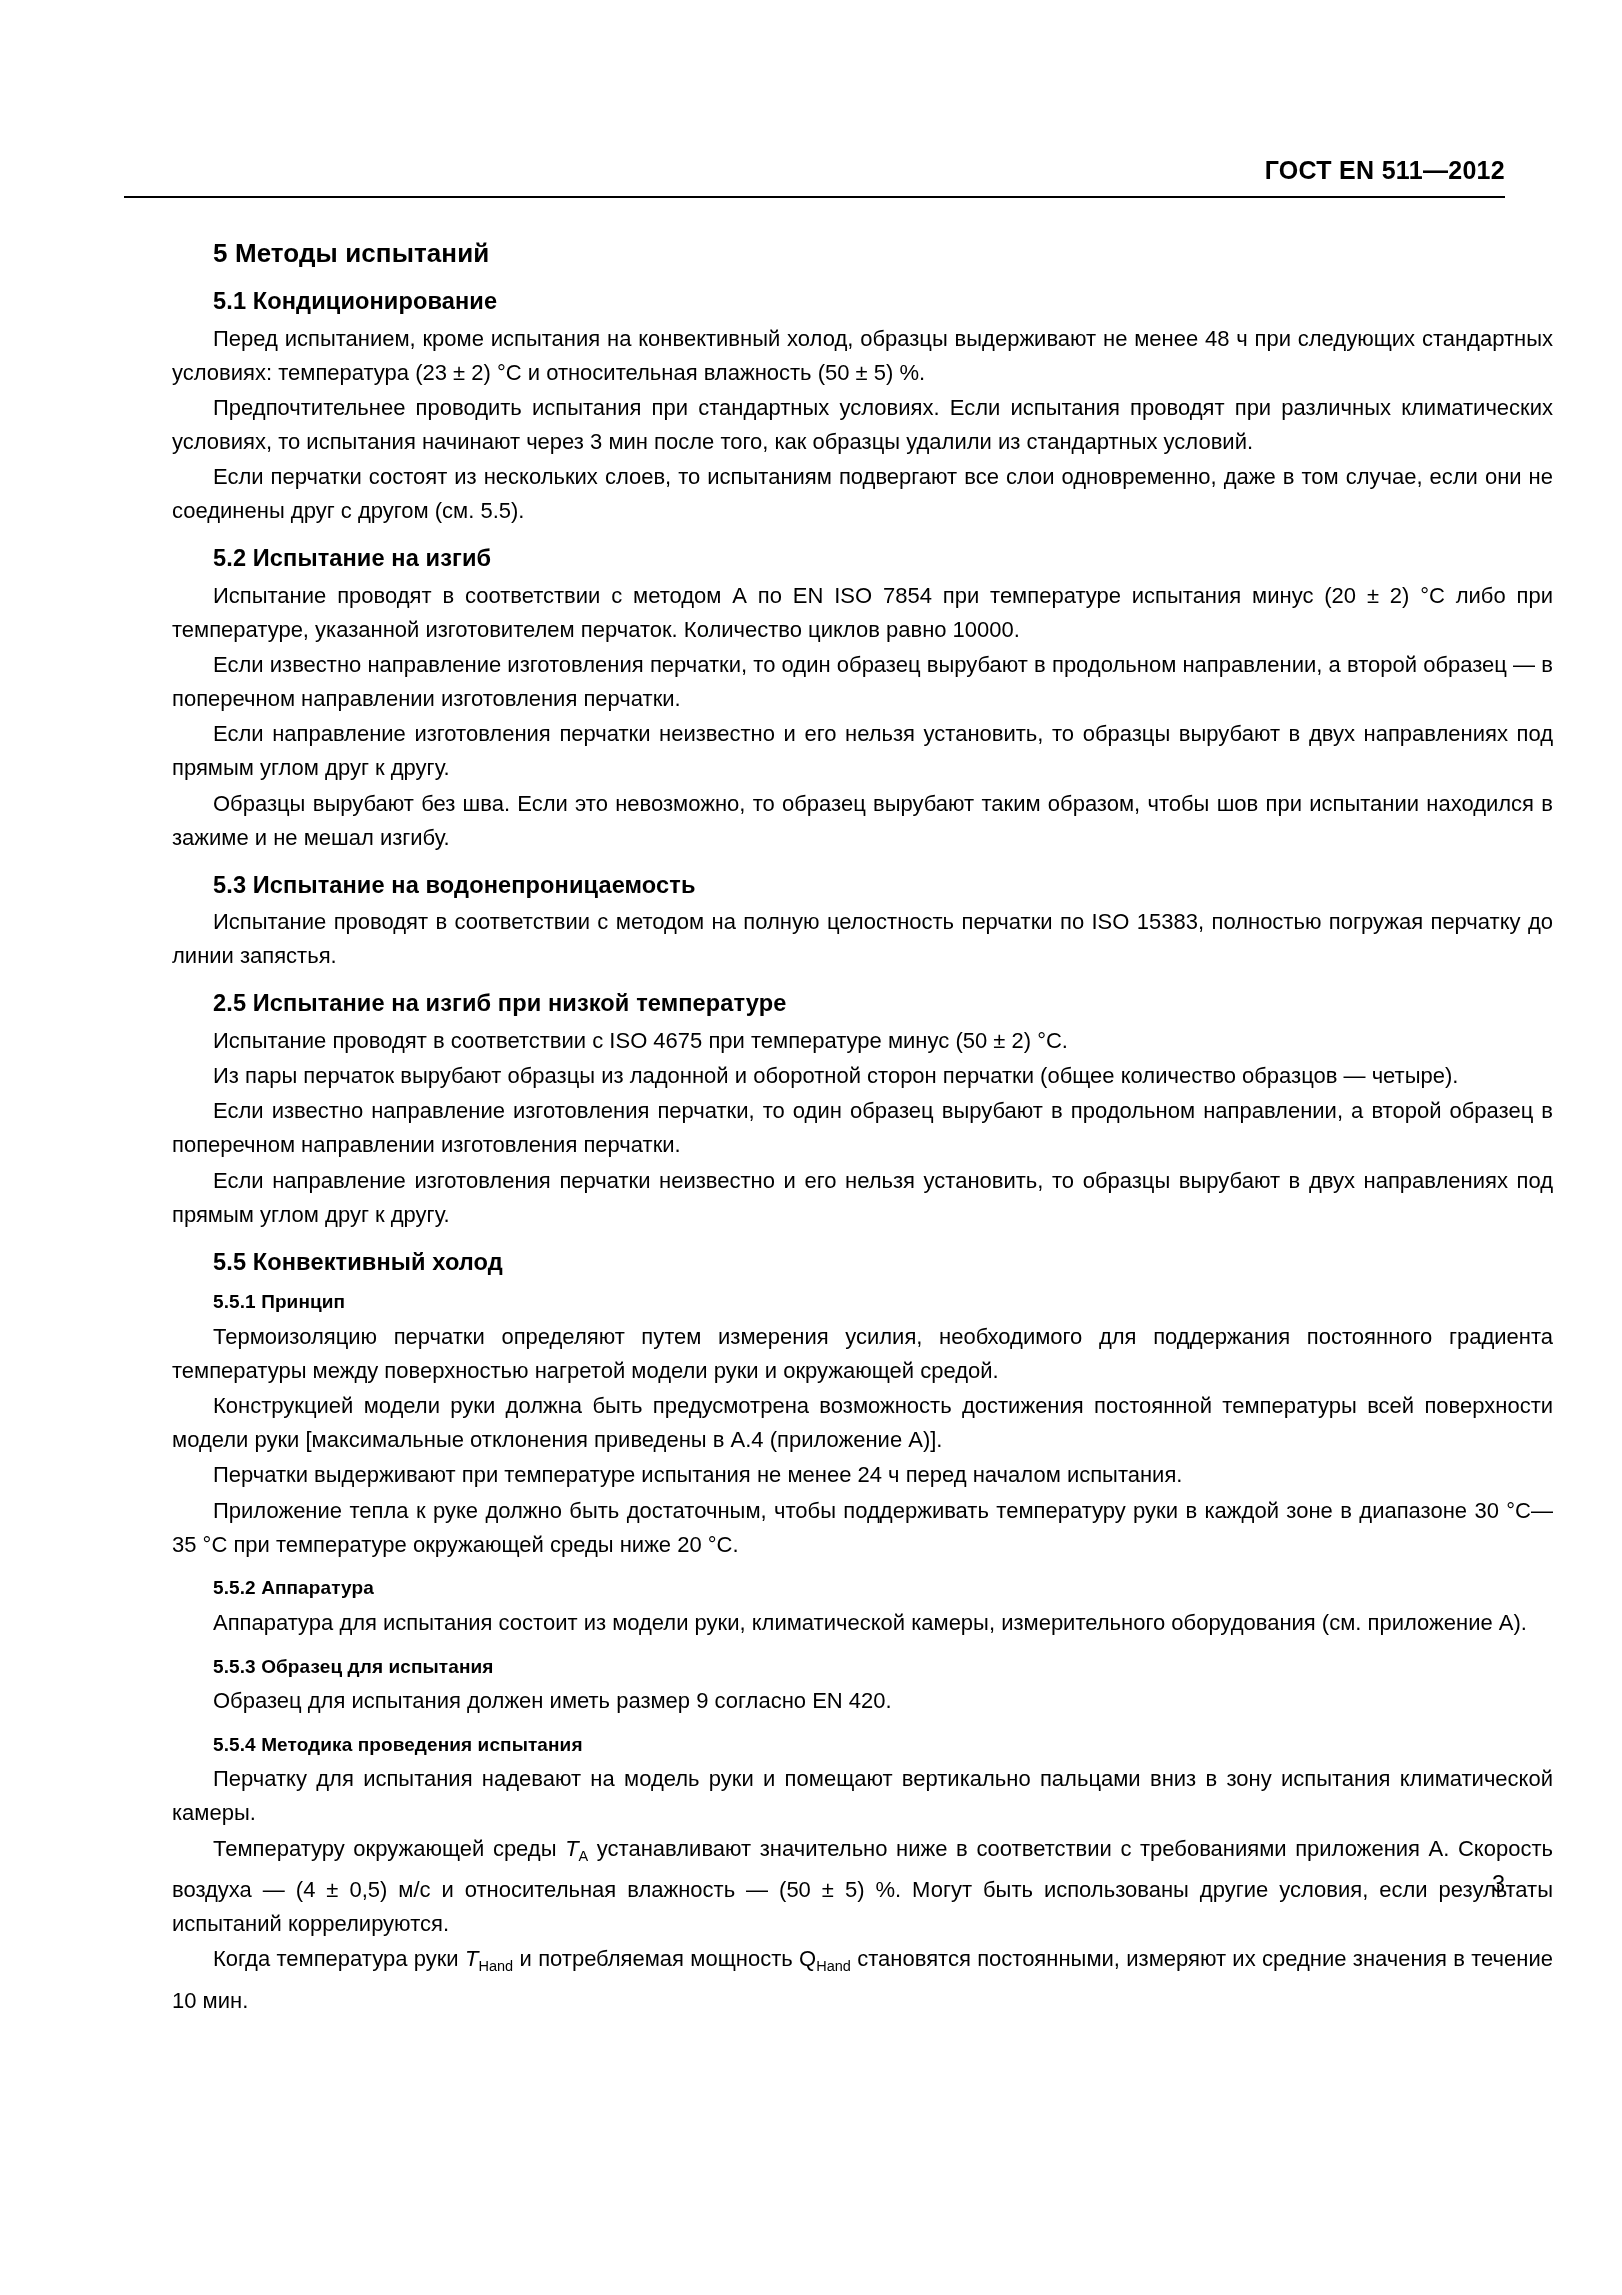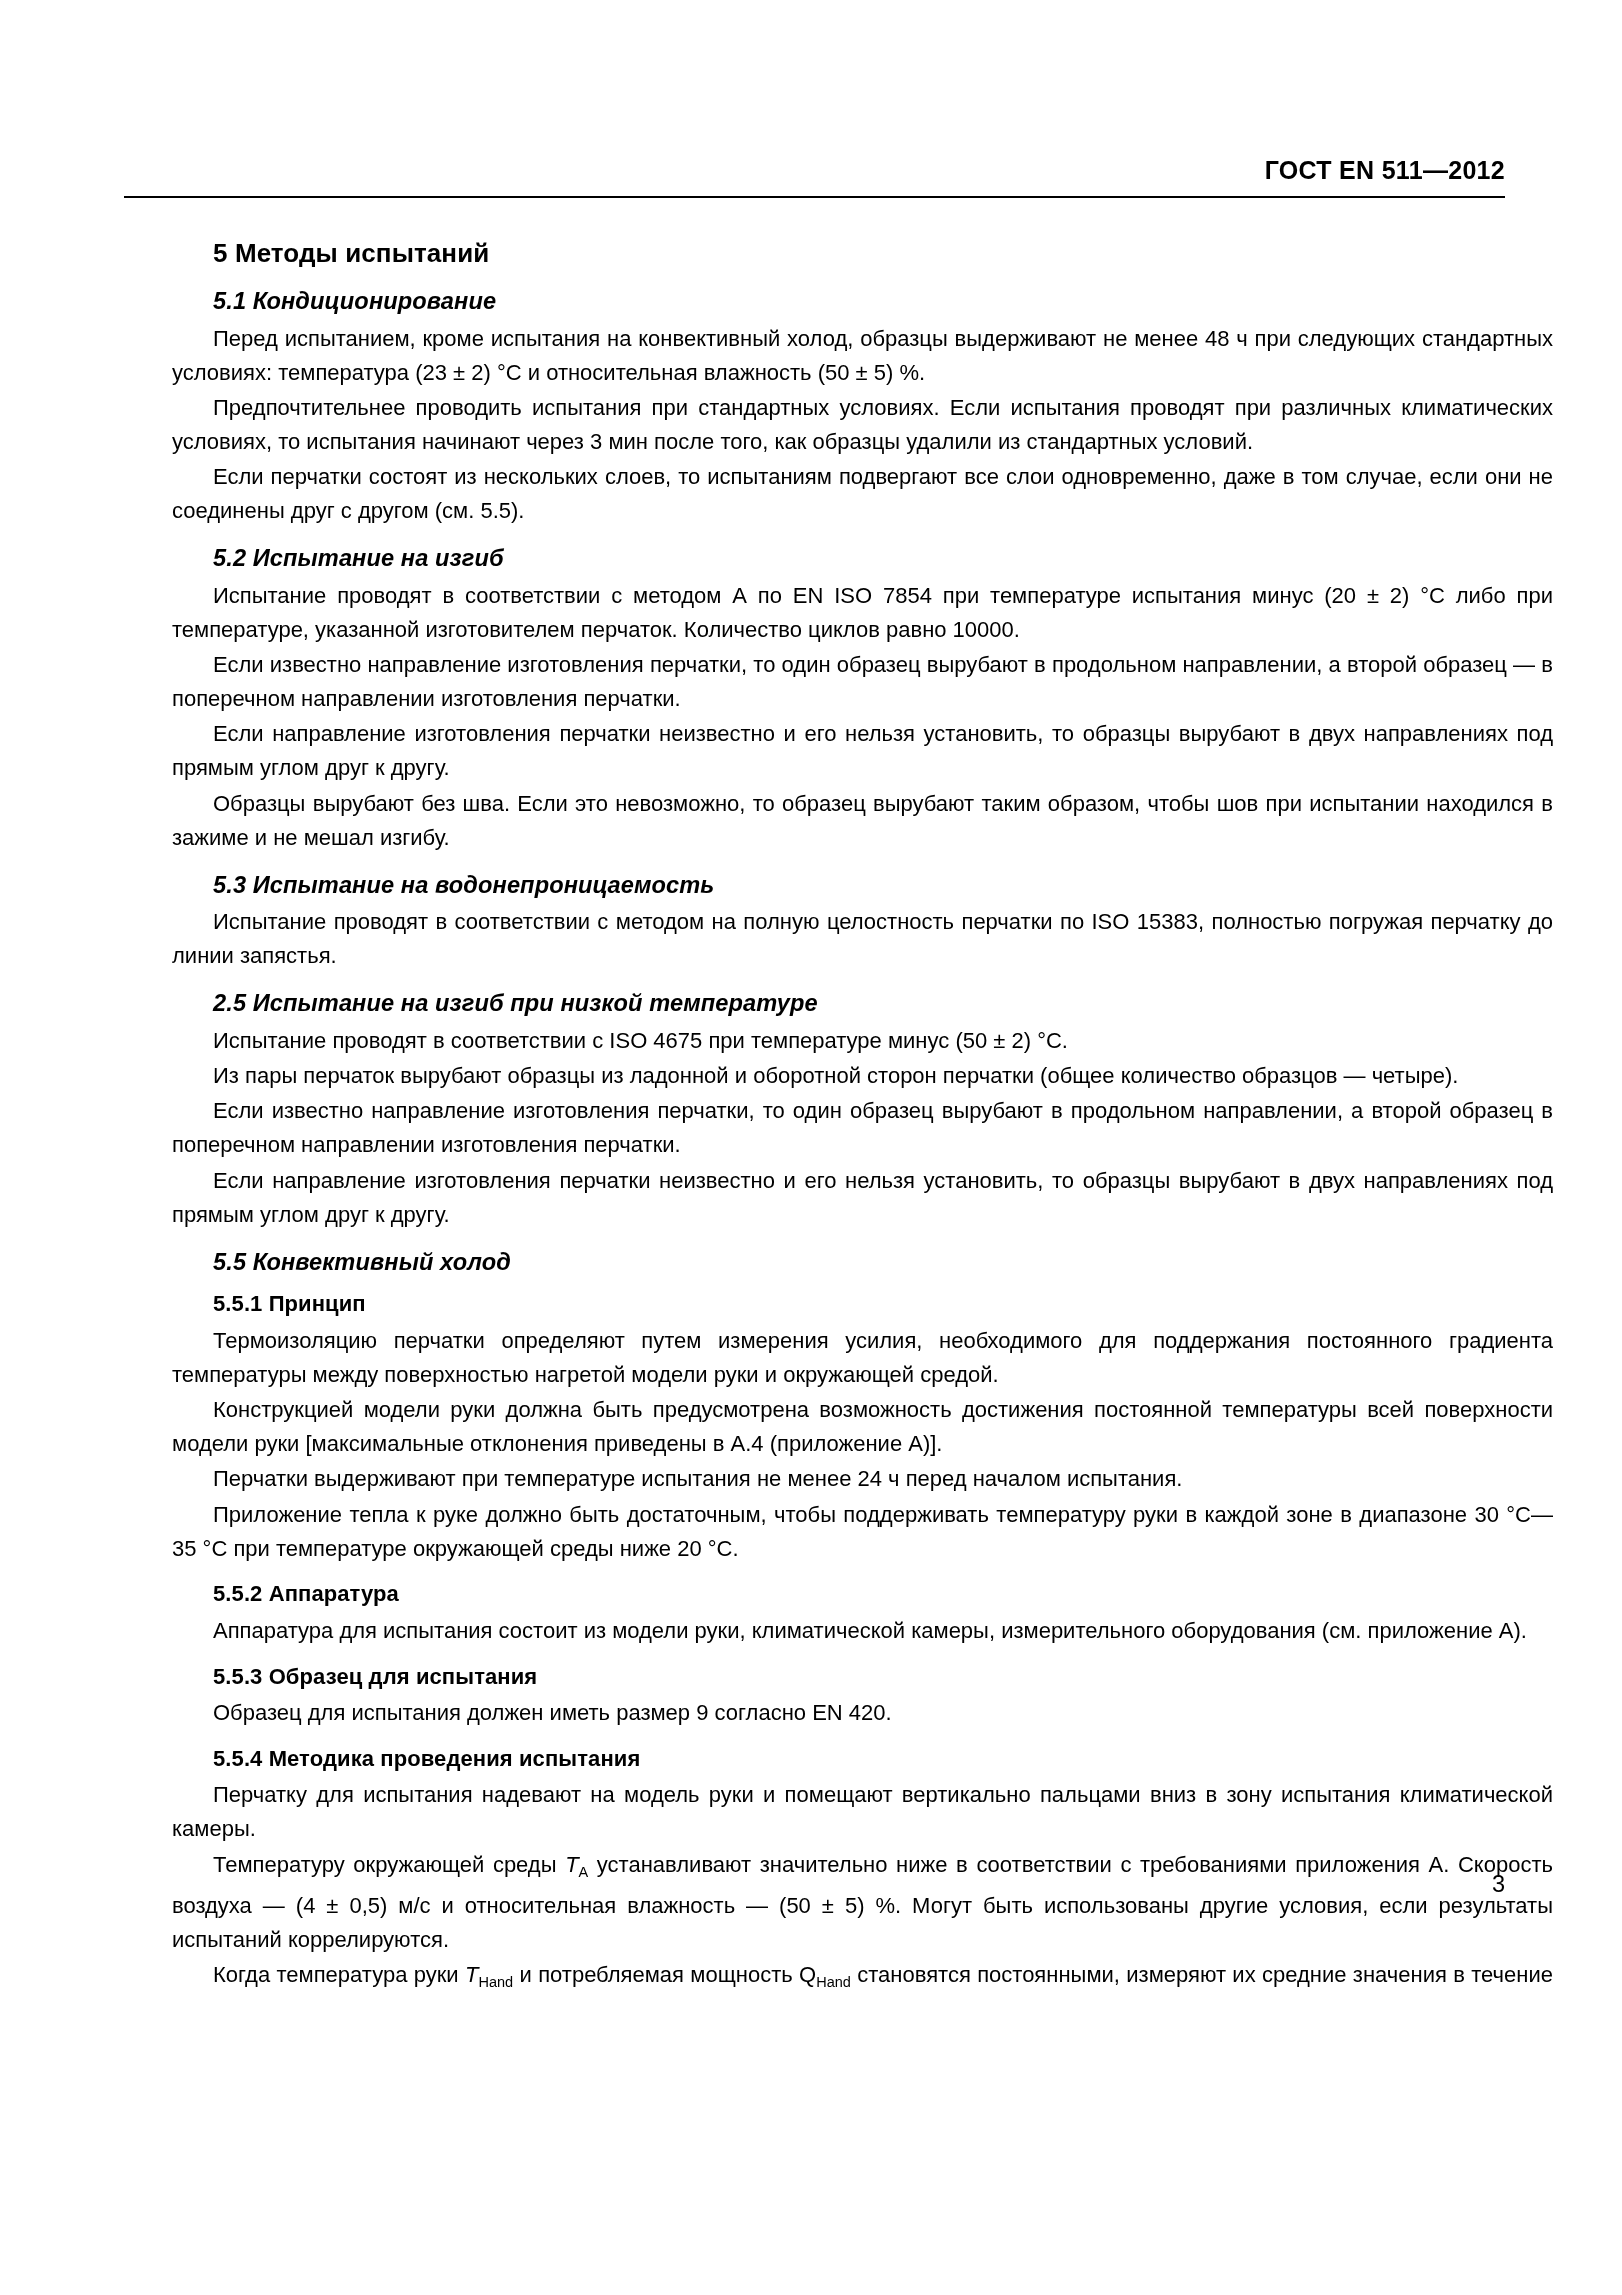--- a/index.html
+++ b/index.html
@@ -53,24 +53,23 @@
     margin-top: 15.7px;
     margin-bottom: 19.6px;
     padding-left: 41px;
   }
   h2.subsec {
     font-size: 23.6px;
     font-weight: bold;
     margin: 17px 0 6.5px 0;
     padding-left: 41px;
     letter-spacing: 0.1px;
-    font-style: italic;
   }
   h3.subsubsec {
-    font-size: 22px;
+    font-size: 19px;
     font-weight: bold;
     margin: 15.7px 0 6.5px 0;
     padding-left: 41px;
     letter-spacing: 0.1px;
   }
   p.para {
     font-size: 22px;
     line-height: 34px;
     margin: 0 0 1.3px 0;
     text-align: justify;

